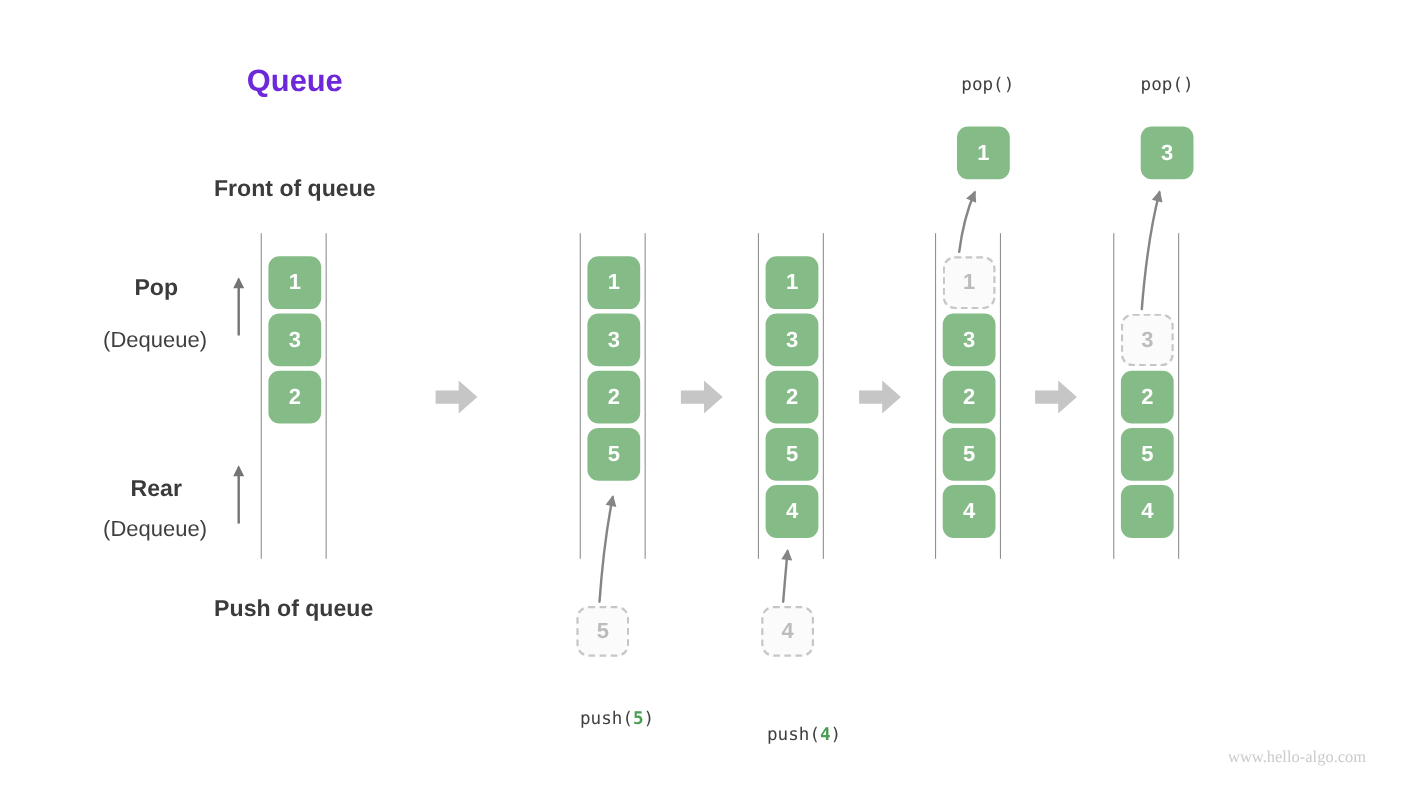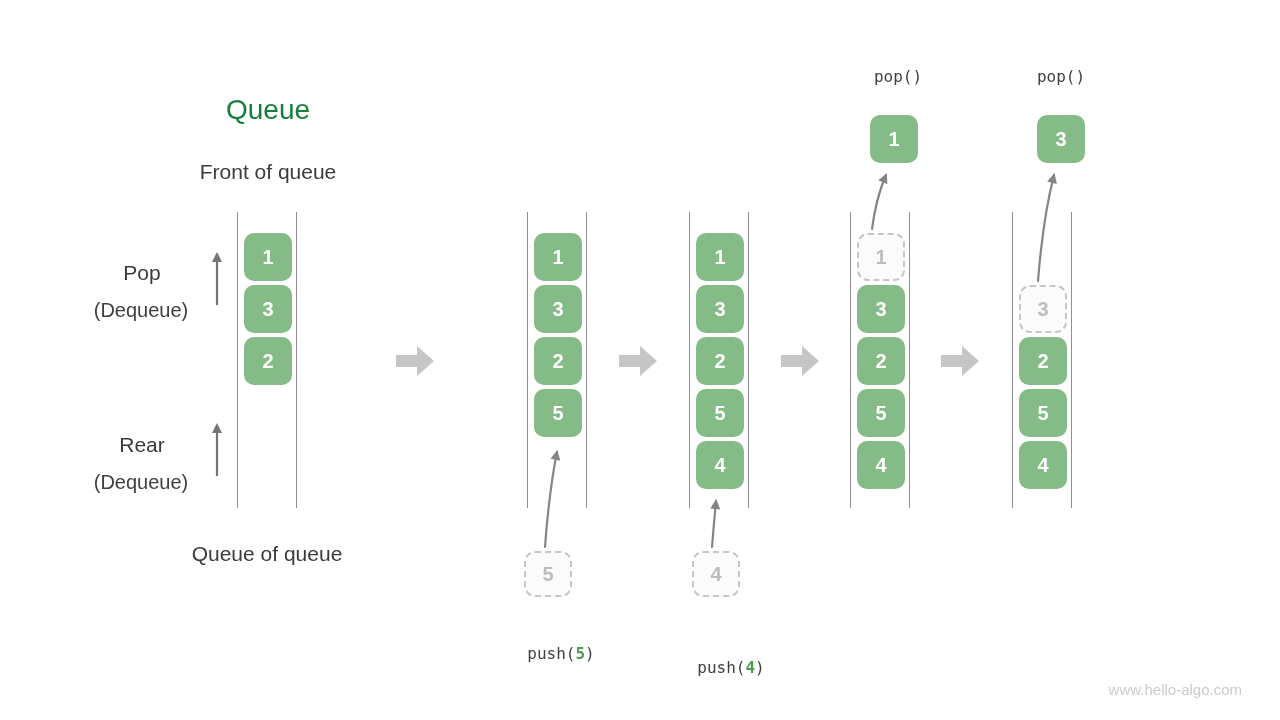--- a/index.html
+++ b/index.html
@@ -2,22 +2,22 @@
 <html><head>
 <meta charset="utf-8">
 <style>
   html,body{margin:0;padding:0;background:#ffffff;}
   .canvas{
     position:relative;width:1280px;height:720px;background:#ffffff;overflow:hidden;
     font-family:"Liberation Sans",sans-serif;color:#3b3b3b;
   }
   .abs{position:absolute;}
   .ctr{transform:translate(-50%,-50%);white-space:nowrap;}
-  .title{font-size:28px;font-weight:normal;color:#15803d;margin-top:36px;}
-  .side-label{font-size:21px;font-weight:normal;color:#3b3b3b;}
+  .title{font-size:28px;font-weight:bold;color:#6d28d9;}
+  .side-label{font-size:21px;font-weight:bold;color:#3b3b3b;}
   .side-sub{font-size:20px;font-weight:normal;color:#3f3f3f;text-align:right;}
   .rails{
     position:absolute;top:212px;height:296px;width:58px;
     border-left:1.5px solid #8f8f8f;border-right:1.5px solid #8f8f8f;
   }
   .box{
     position:absolute;width:48px;height:48px;border-radius:10px;
     background:#85bb87;color:#ffffff;font-size:20px;font-weight:bold;
     display:flex;align-items:center;justify-content:center;
   }
@@ -28,21 +28,21 @@
     display:flex;align-items:center;justify-content:center;
   }
   .op{
     position:absolute;transform:translate(-50%,-50%);
     font-family:"DejaVu Sans Mono",monospace;font-size:16px;color:#3f3f3f;
     white-space:nowrap;
   }
   .op .green{color:#4a9d52;font-weight:bold;}
   .watermark{
     position:absolute;right:38px;bottom:22px;
-    font-family:Liberation Sans, sans-serif;font-size:15px;color:#cbcbcb;
+    font-family:Liberation Serif, serif;font-size:15px;color:#cbcbcb;
   }
   svg{position:absolute;left:0;top:0;pointer-events:none;}
 </style>
 </head>
 <body>
 
 <div class="canvas">
 
   <svg width="1280" height="720">
     <defs>
@@ -65,22 +65,22 @@
     </g>
 
     <path d="M545,547 Q549,492 557,452" stroke="#858585" stroke-width="2.2" fill="none" stroke-linecap="round" marker-end="url(#ah-mid)"></path>
     <path d="M712,547 Q714,522 716,501" stroke="#858585" stroke-width="2.2" fill="none" stroke-linecap="round" marker-end="url(#ah-mid)"></path>
     <path d="M872,229 Q876,198 886,175" stroke="#858585" stroke-width="2.2" fill="none" stroke-linecap="round" marker-end="url(#ah-mid)"></path>
     <path d="M1038,281 Q1043,218 1054,175" stroke="#858585" stroke-width="2.2" fill="none" stroke-linecap="round" marker-end="url(#ah-mid)"></path>
   </svg>
 
   <div class="abs ctr title" style="left:268px;top:74px">Queue</div>
   <div class="abs ctr side-label" style="left:268px;top:172px">Front of queue</div>
-  <div class="abs ctr side-label" style="left:267px;top:554px">Queue of queue</div>
-  <div class="abs ctr side-label" style="left:142px;top:273px">Pop</div>
+  <div class="abs ctr side-label" style="left:267px;top:554px">Push of queue</div>
+  <div class="abs ctr side-label" style="left:142px;top:262px">Pop</div>
   <div class="abs ctr side-sub" style="left:141px;top:310px">(Dequeue)</div>
   <div class="abs ctr side-label" style="left:142px;top:445px">Rear</div>
   <div class="abs ctr side-sub" style="left:141px;top:482px">(Dequeue)</div>
 
   <div class="rails" style="left:237px"></div>
   <div class="box" style="left:244px;top:233px">1</div>
   <div class="box" style="left:244px;top:285px">3</div>
   <div class="box" style="left:244px;top:337px">2</div>
 
   <div class="rails" style="left:527px"></div>

